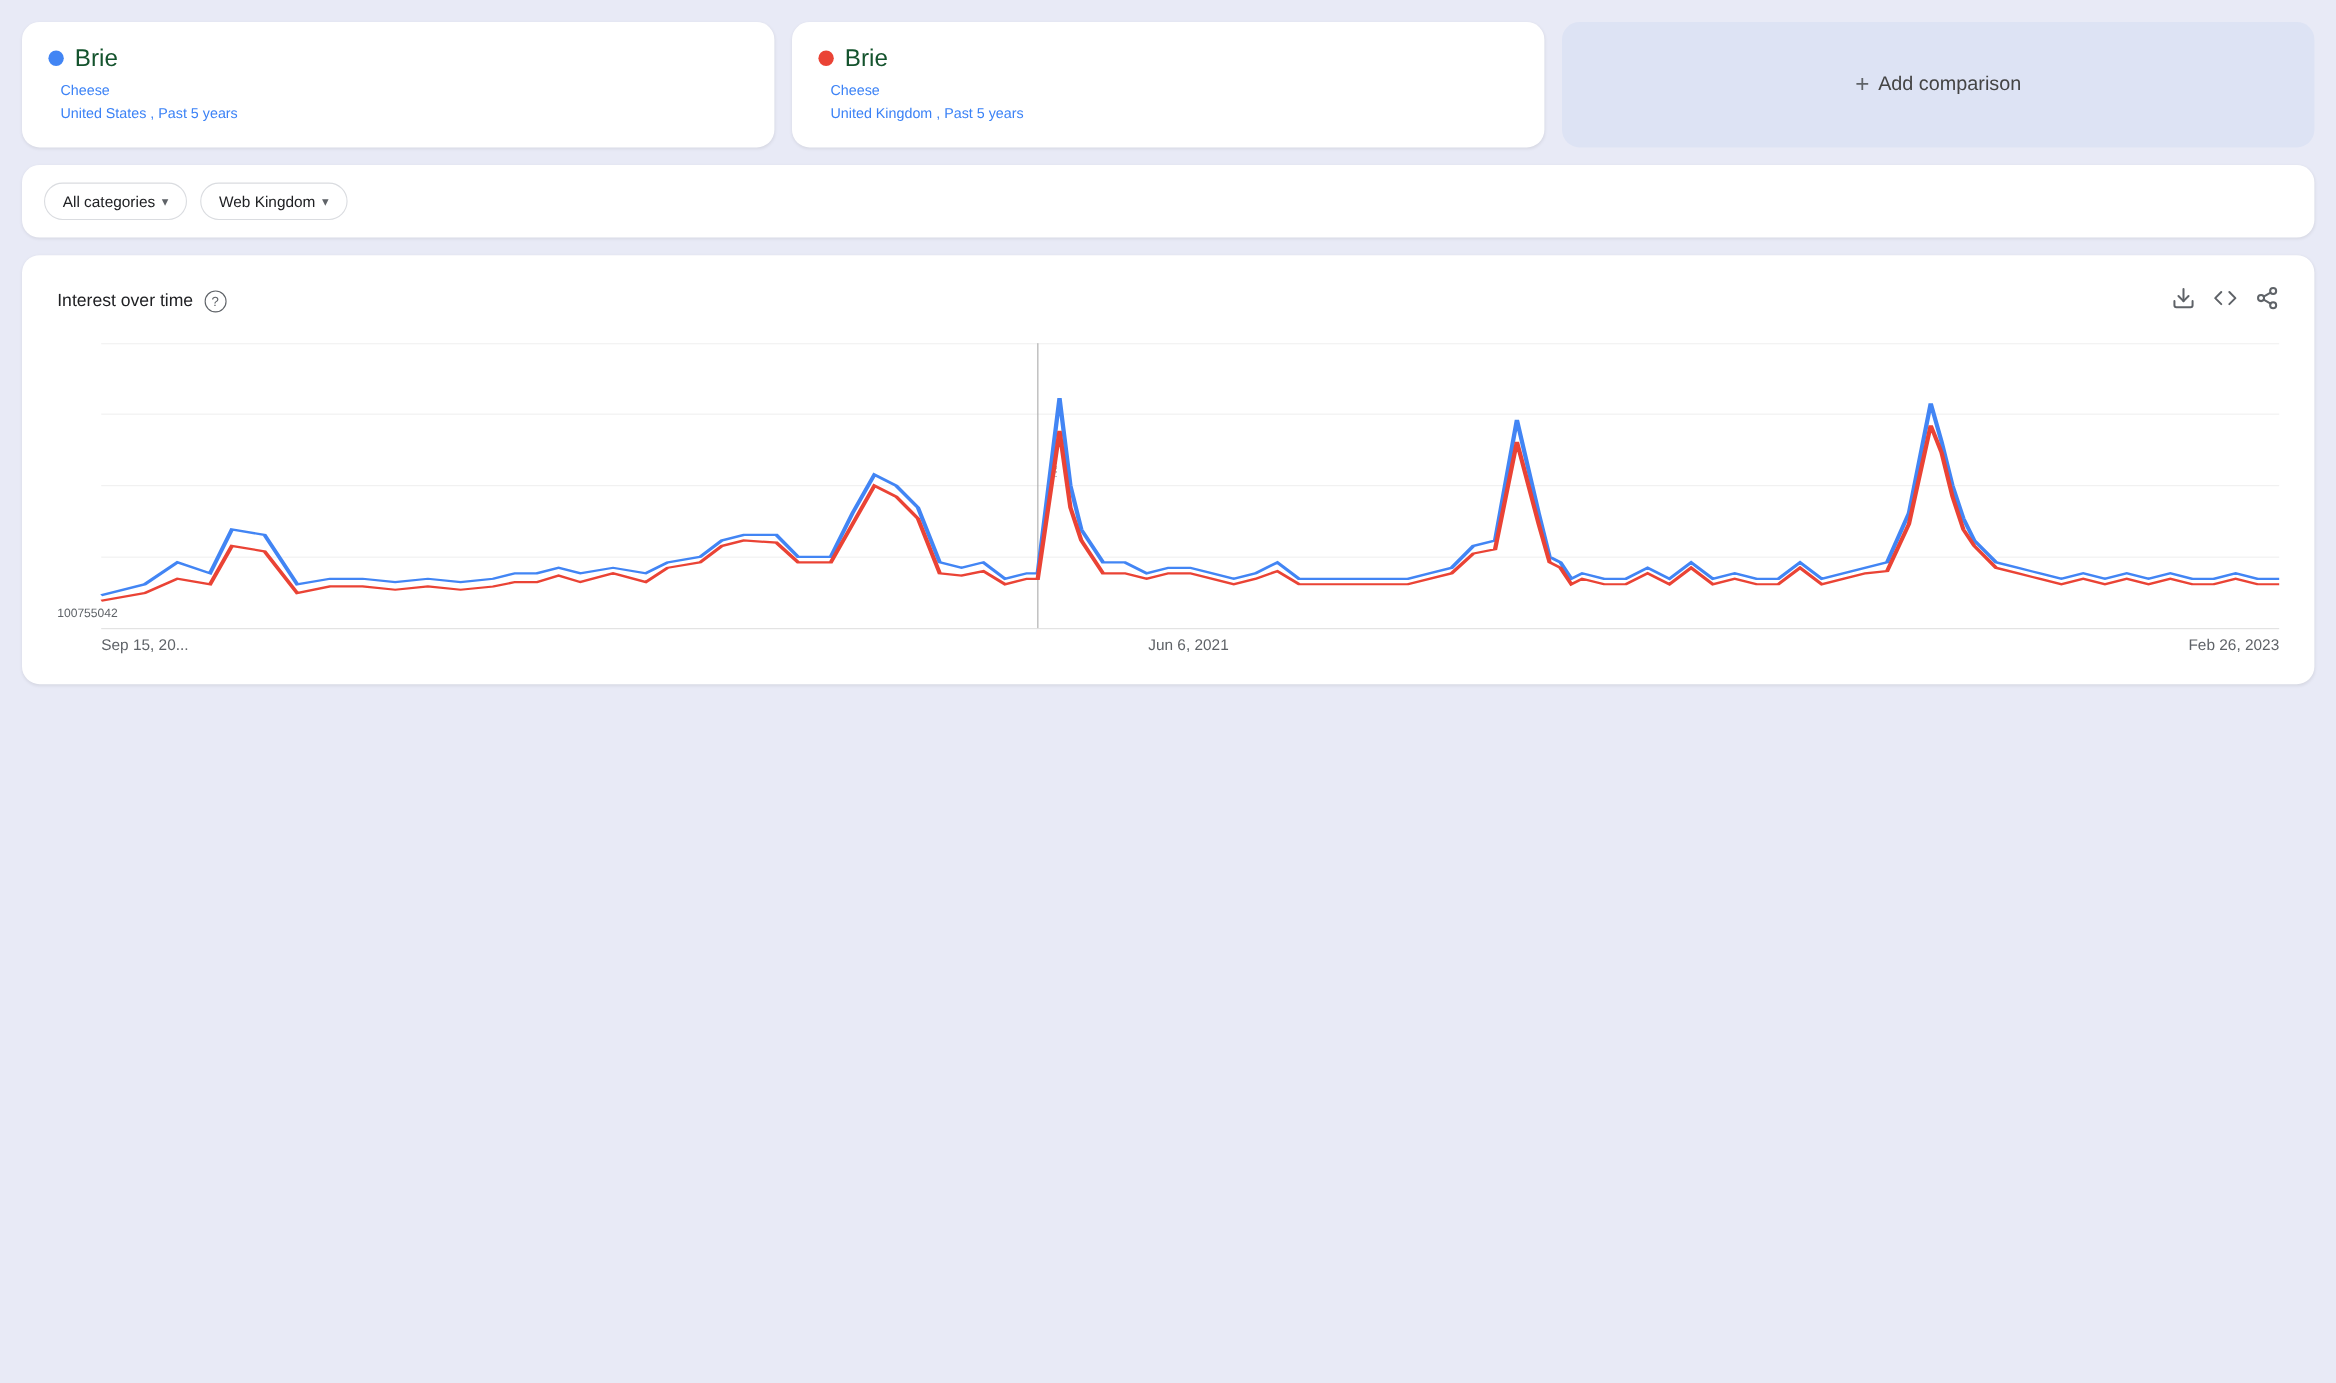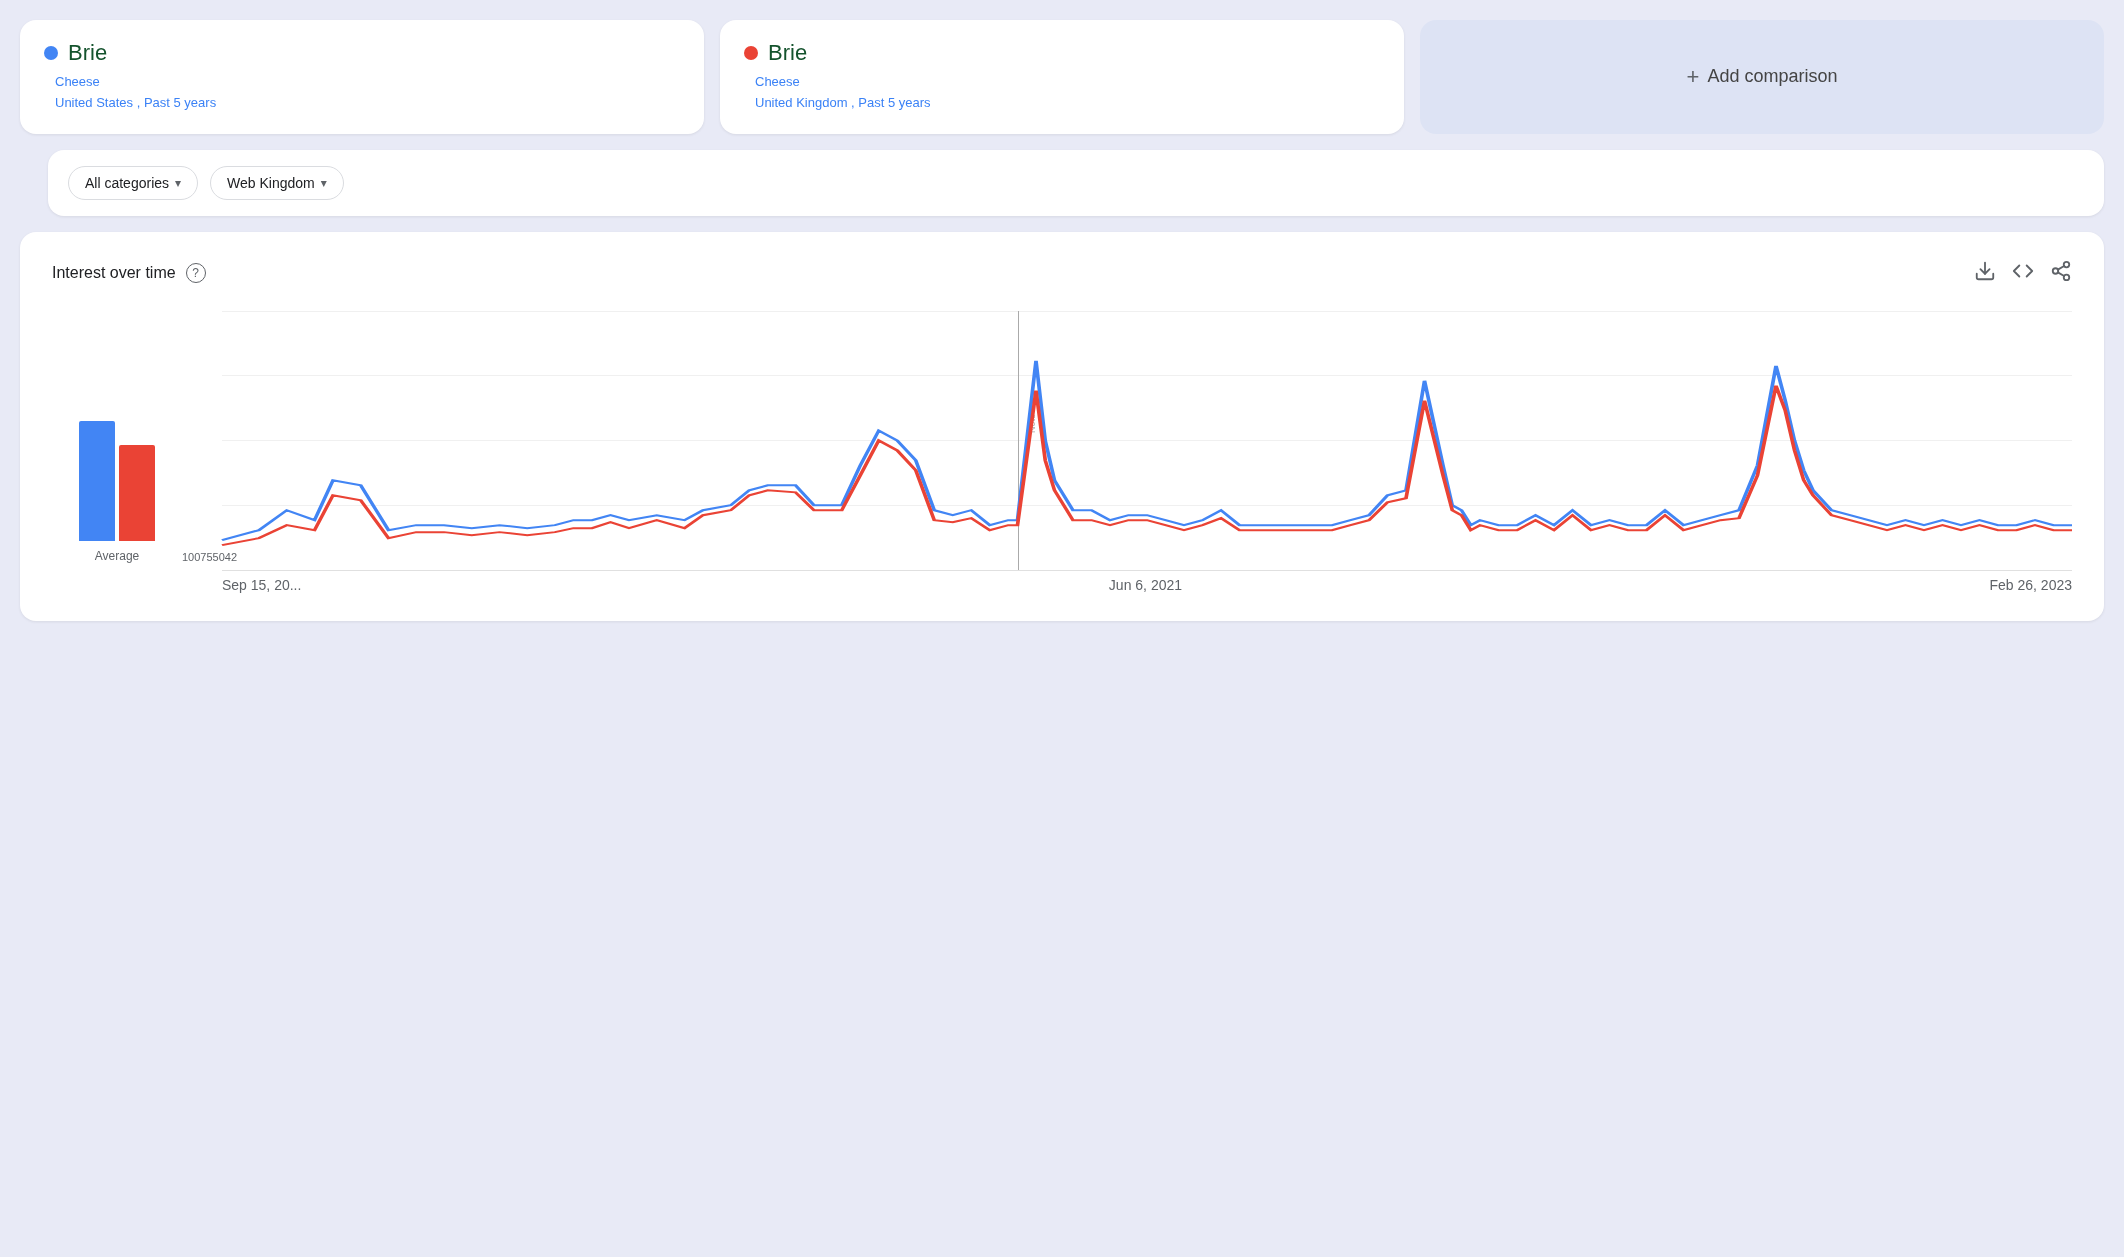--- a/index.html
+++ b/index.html
@@ -80,21 +80,20 @@
     }
 
     .filters-row {
       background: #fff;
       border-radius: 16px;
       padding: 16px 20px;
       display: flex;
       gap: 12px;
       margin-bottom: 16px;
       box-shadow: 0 1px 3px rgba(0,0,0,0.08);
-      margin-left: 28px;
     }
 
     .filter-btn {
       display: flex;
       align-items: center;
       gap: 6px;
       padding: 8px 16px;
       border: 1px solid #dadce0;
       border-radius: 20px;
       background: #fff;
@@ -358,27 +357,20 @@
           <circle cx="18" cy="19" r="3"></circle>
           <line x1="8.59" y1="13.51" x2="15.42" y2="17.49"></line>
           <line x1="15.41" y1="6.51" x2="8.59" y2="10.49"></line>
         </svg>
       </span>
     </div>
   </div>
 
   <div class="chart-area">
 
-    <div class="chart-left">
-      <div class="avg-bars">
-        <div class="avg-bar avg-bar-blue"></div>
-        <div class="avg-bar avg-bar-red"></div>
-      </div>
-      <span class="avg-label">Average</span>
-    </div>
 
     <div class="chart-main">
 
       <div class="y-axis">
         <span class="y-label">100</span>
         <span class="y-label">75</span>
         <span class="y-label">50</span>
         <span class="y-label">42</span>
         <span class="y-label"></span>
       </div>

